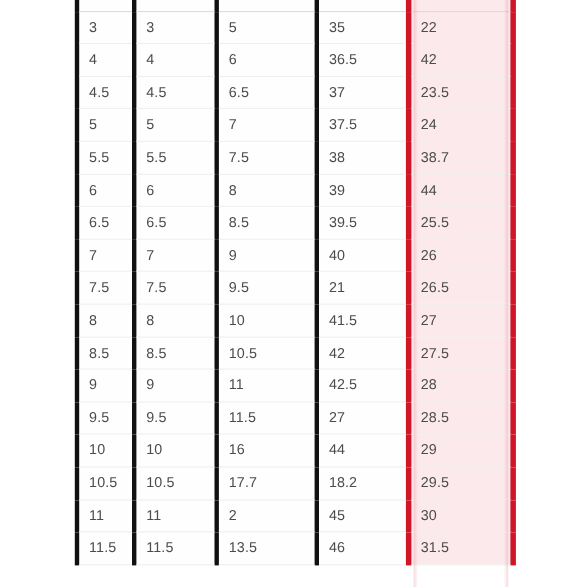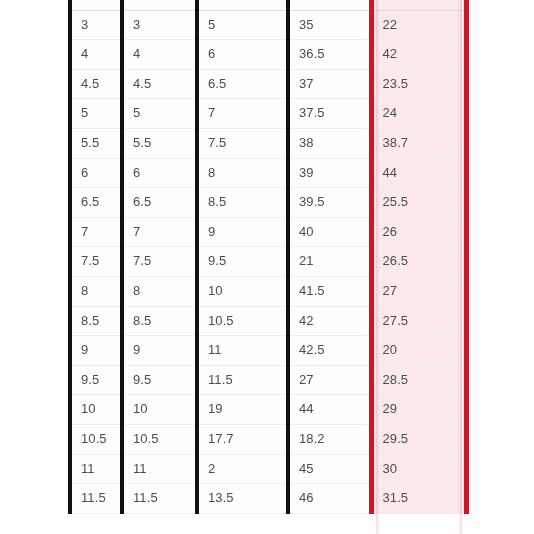--- a/index.html
+++ b/index.html
@@ -225,37 +225,37 @@
           <td class="cell-eu">42</td>
           <td class="cell-cm">27.5</td>
           <td class="cell-tail"></td>
         </tr>
         <tr>
           <td class="cell-pad"></td>
           <td class="cell-us">9</td>
           <td class="cell-us-w">9</td>
           <td class="cell-uk">11</td>
           <td class="cell-eu">42.5</td>
-          <td class="cell-cm">20</td>
+          <td class="cell-cm">28</td>
           <td class="cell-tail"></td>
         </tr>
         <tr>
           <td class="cell-pad"></td>
           <td class="cell-us">9.5</td>
           <td class="cell-us-w">9.5</td>
           <td class="cell-uk">11.5</td>
           <td class="cell-eu">27</td>
           <td class="cell-cm">28.5</td>
           <td class="cell-tail"></td>
         </tr>
         <tr>
           <td class="cell-pad"></td>
           <td class="cell-us">10</td>
           <td class="cell-us-w">10</td>
-          <td class="cell-uk">19</td>
+          <td class="cell-uk">16</td>
           <td class="cell-eu">44</td>
           <td class="cell-cm">29</td>
           <td class="cell-tail"></td>
         </tr>
         <tr>
           <td class="cell-pad"></td>
           <td class="cell-us">10.5</td>
           <td class="cell-us-w">10.5</td>
           <td class="cell-uk">17.7</td>
           <td class="cell-eu">18.2</td>

